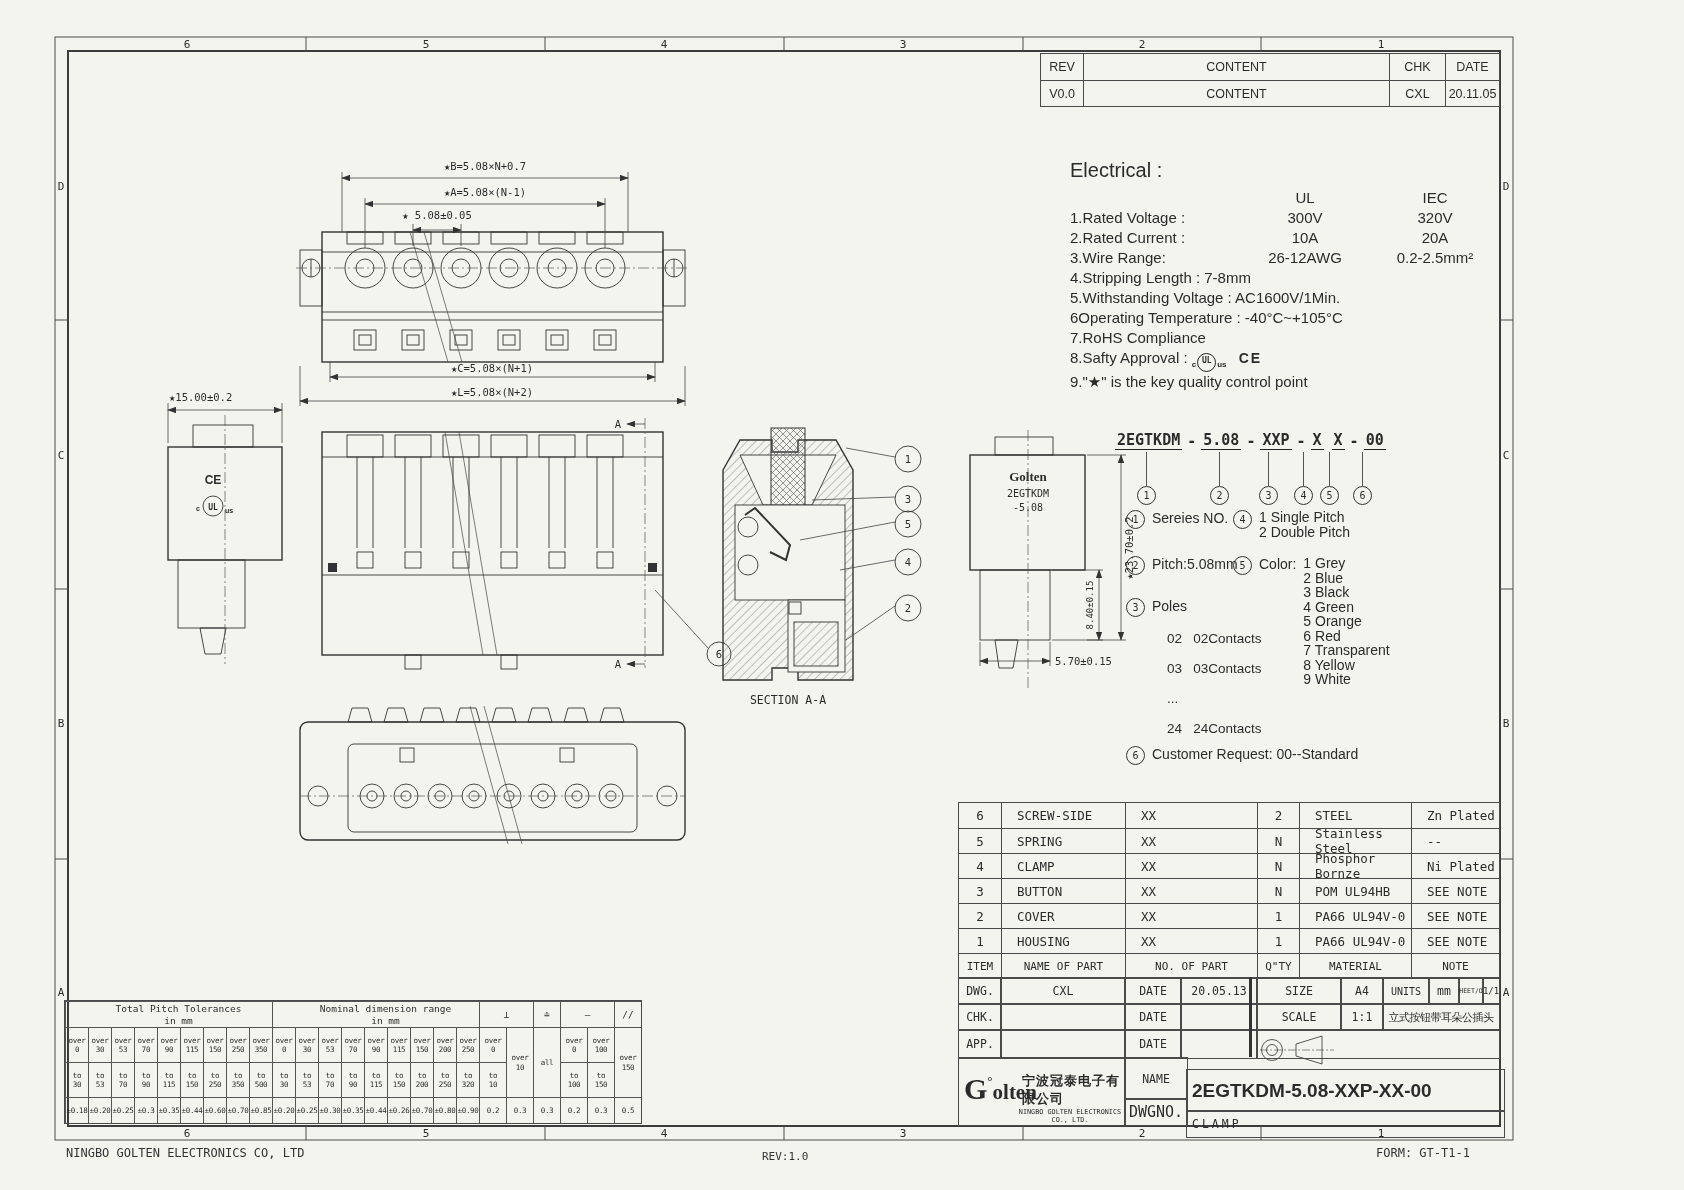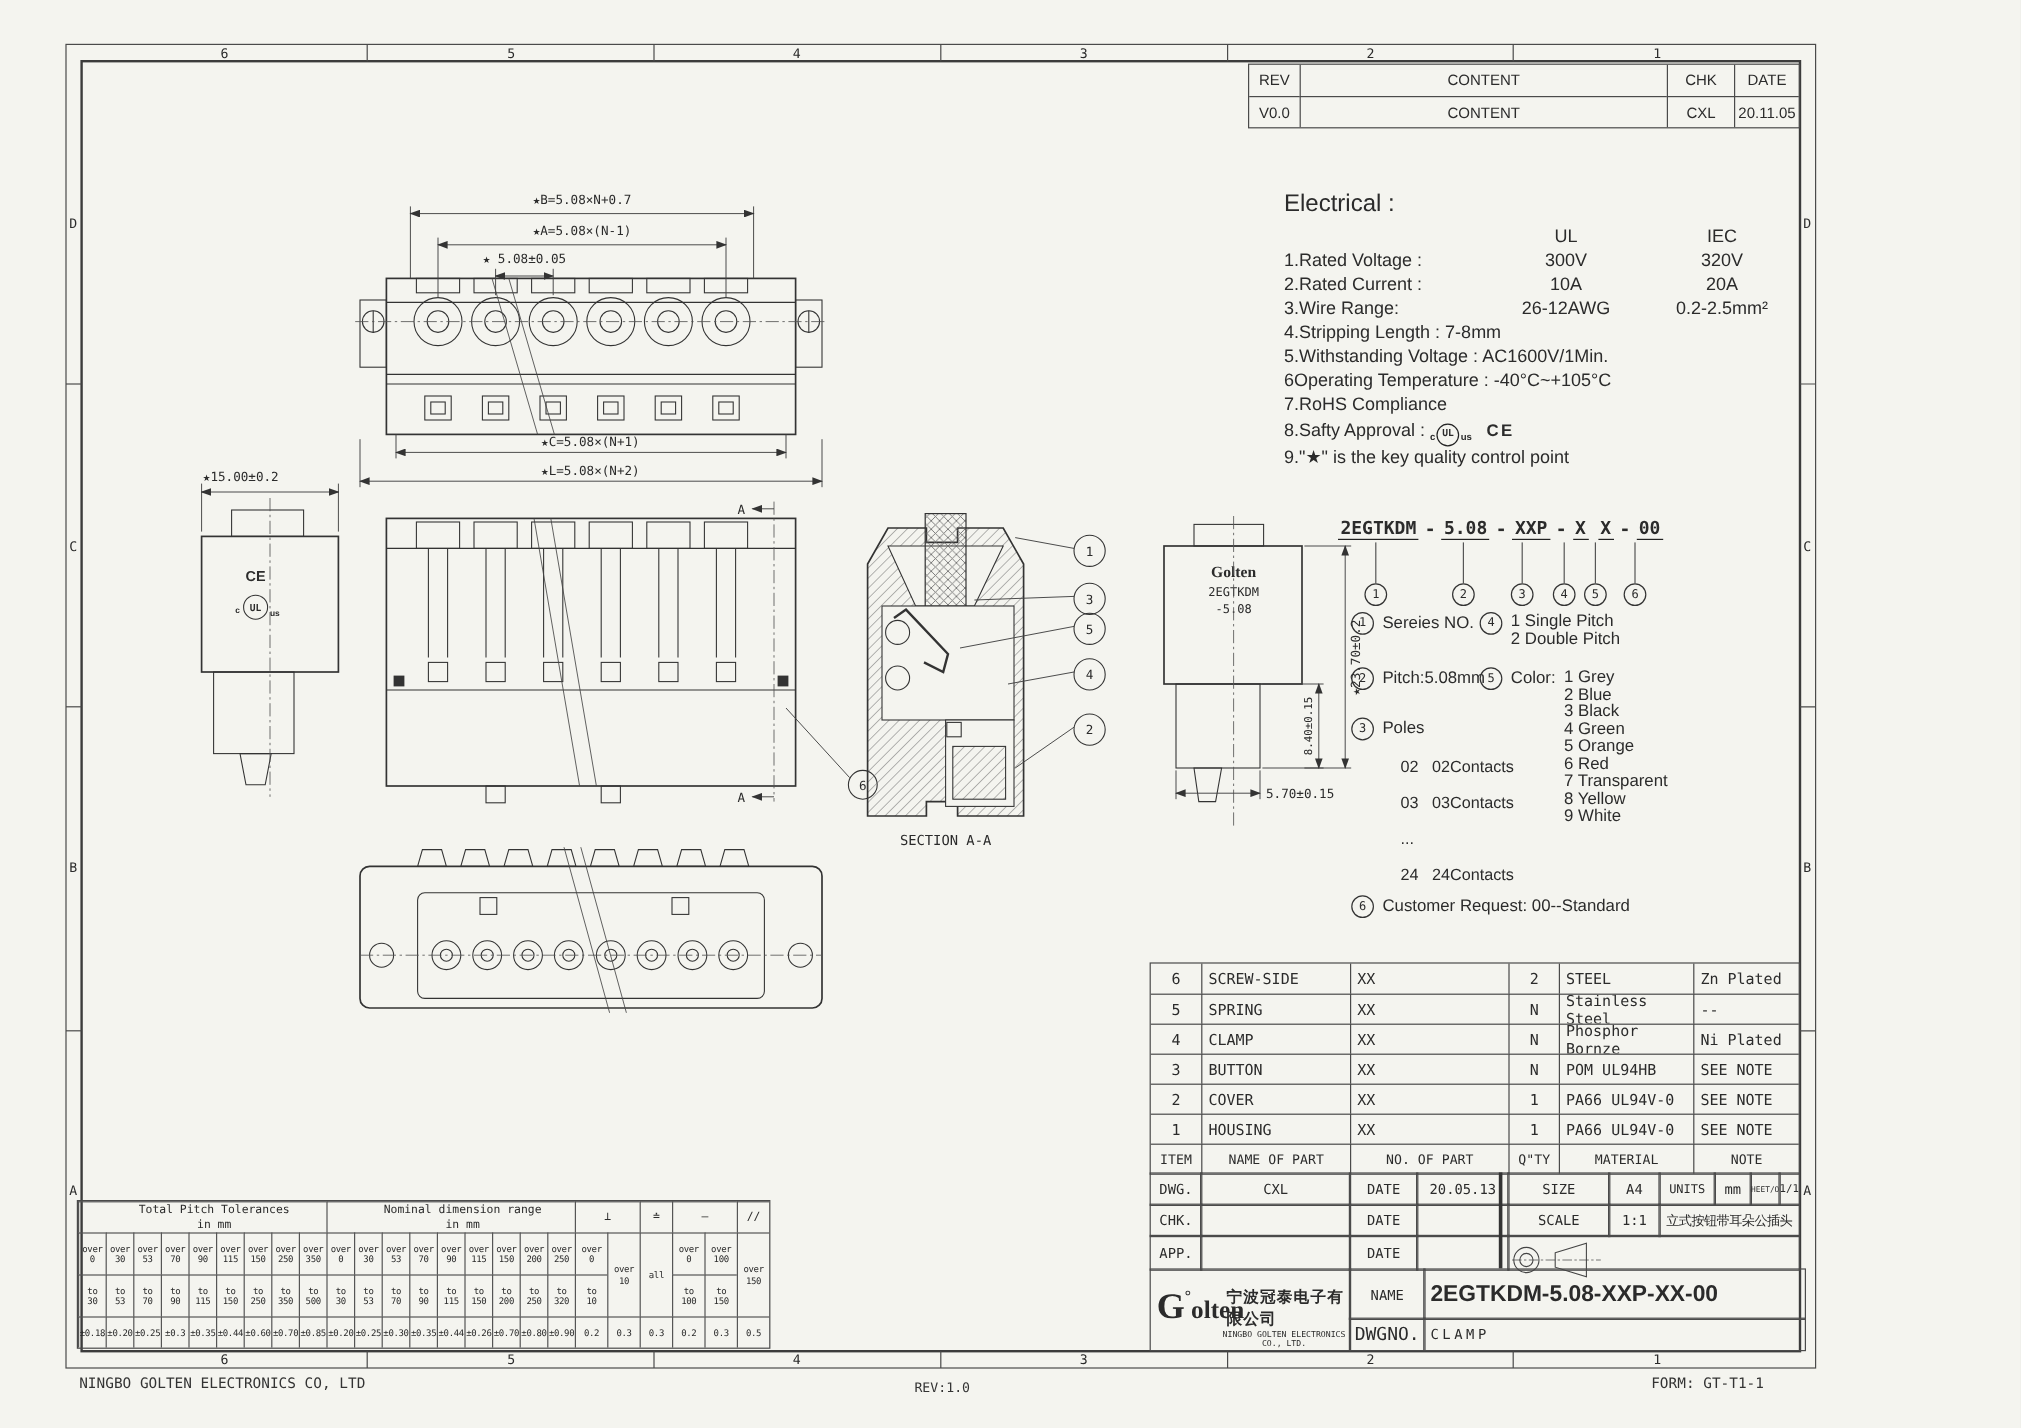--- a/index.html
+++ b/index.html
@@ -33,26 +33,26 @@
   .lead{position:absolute;width:1px;background:#555;top:452px;height:34px;}
   .bn{display:inline-flex;width:17px;height:17px;border:1.2px solid #333;border-radius:50%;
       align-items:center;justify-content:center;font:10px "DejaVu Sans Mono",monospace;flex:none;}
   .lgrow{display:flex;gap:7px;font-size:14px;align-items:flex-start;}
   .pre{white-space:pre;}
   
   #bom{left:958px;top:802px;width:540px;display:grid;grid-template-columns:42px 124px 132px 42px 112px 88px;
        grid-auto-rows:25px;border:1.4px solid #4a4a4a;font-family:"DejaVu Sans Mono",monospace;font-size:12.5px;}
   #bom div{border-left:1px solid #4a4a4a;border-top:1px solid #4a4a4a;display:flex;align-items:center;justify-content:center;overflow:hidden;}
   #bom div.r1{border-top:none;} #bom div.c1{border-left:none;}
-  #bom div.lft{justify-content:flex-start;padding-left:5px;}
+  #bom div.lft{justify-content:flex-start;padding-left:15px;}
   #bom div.hd{font-size:11px;}
   
   .tbc{position:absolute;border:1px solid #4a4a4a;display:flex;align-items:center;justify-content:center;
        font-family:"DejaVu Sans Mono",monospace;font-size:11.5px;overflow:hidden;background:transparent;}
-  .tbc.lft{justify-content:flex-start;padding-left:5px;}
+  .tbc.lft{justify-content:flex-start;padding-left:5px;margin-top:12px;}
   
   #tol{left:64px;top:1000px;display:grid;grid-template-columns:repeat(18,23px) repeat(6,27px);
        grid-template-rows:26px 35px 35px 26px;border:1.2px solid #4a4a4a;font-family:"DejaVu Sans Mono",monospace;}
   #tol div{border-left:1px solid #555;border-top:1px solid #555;display:flex;align-items:center;justify-content:center;
        text-align:center;font-size:7.5px;line-height:1.25;white-space:pre-line;letter-spacing:-0.3px;}
   #tol .ti{font-size:9.5px;letter-spacing:0;} 
   #tol .s9{grid-column:span 9;padding-left:19px;} #tol .s2{grid-column:span 2;}
   #tol .fu{grid-row:span 2;}
   .ftr{font-family:"DejaVu Sans Mono",monospace;font-size:12px;color:#333;}
   .zl{font-size:11px;}

